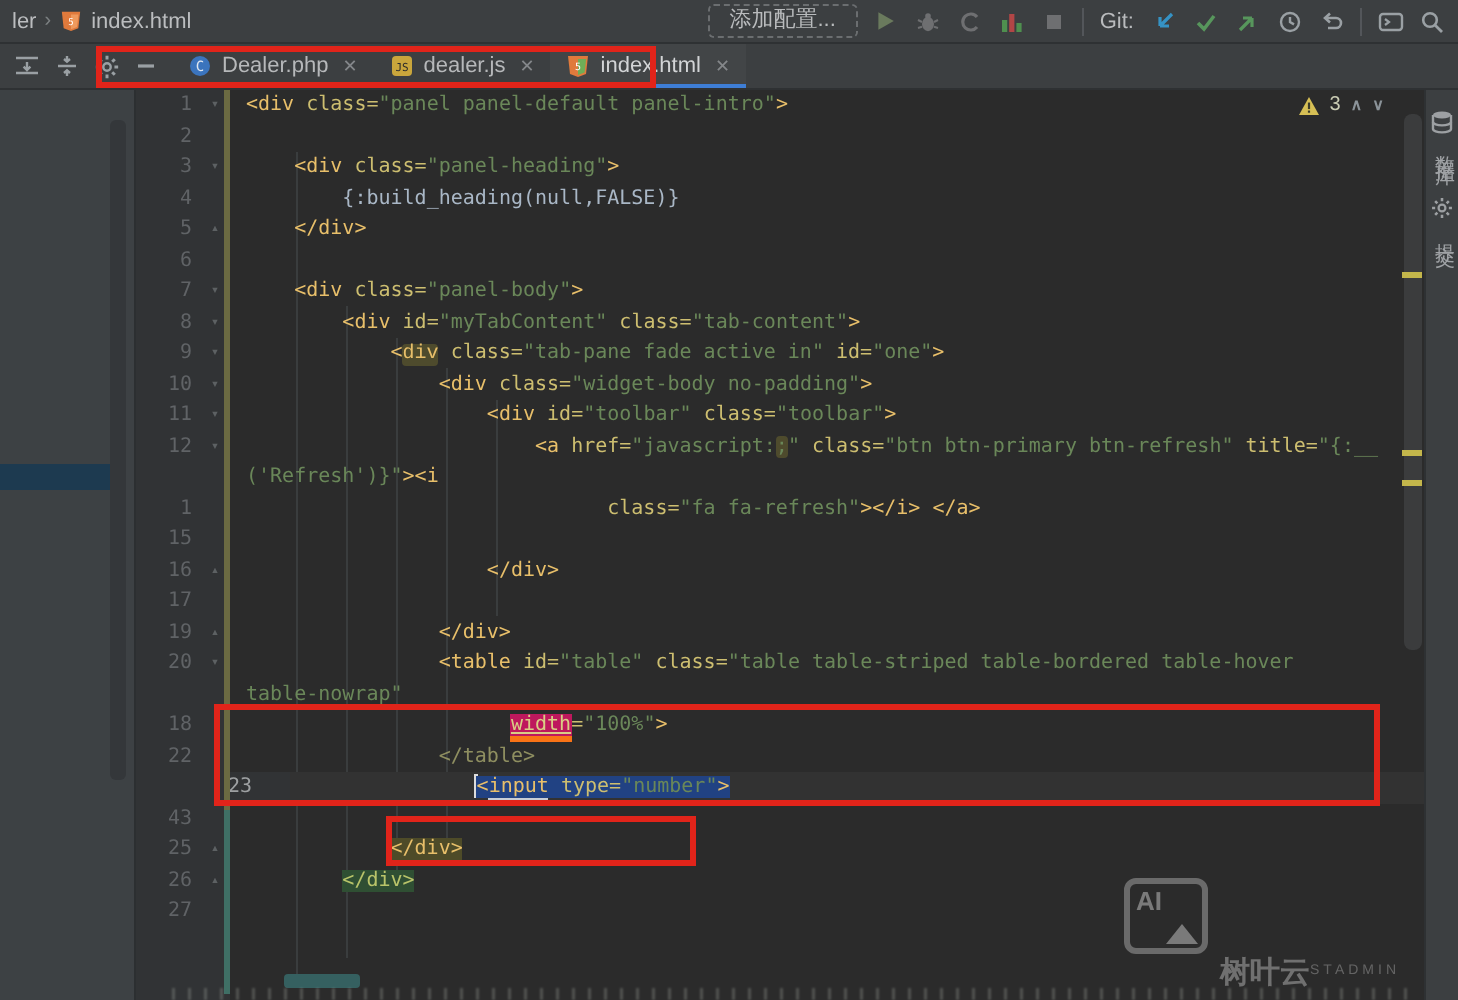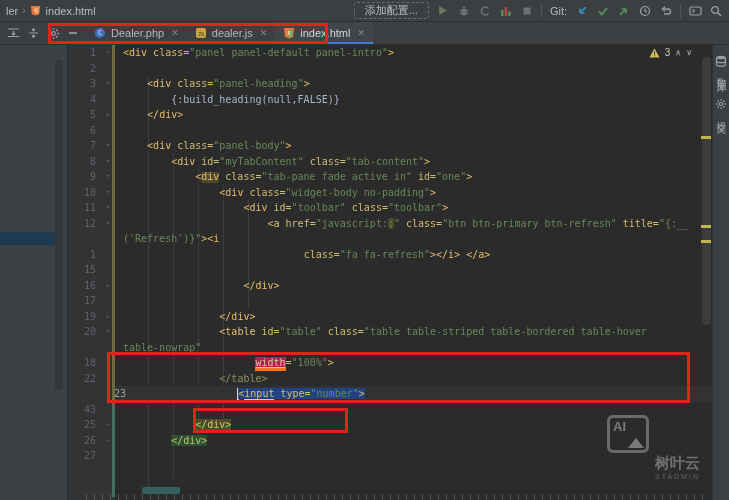--- a/index.html
+++ b/index.html
@@ -69,26 +69,26 @@
   
   .ann{position:absolute;border:3px solid #e1241a;z-index:10;pointer-events:none;box-sizing:border-box;}
   #ann1{left:48px;top:23px;width:280px;height:21px;}
   #ann2{left:107px;top:352px;width:583px;height:51px;}
   #ann3{left:193px;top:408px;width:155px;height:25px;}
   
   .tealpill{position:absolute;left:74px;top:442px;width:38px;height:7px;background:#356060;border-radius:2px;z-index:4;}
   .blurstrip{position:absolute;left:18px;right:4px;bottom:0;height:6px;z-index:5;opacity:.5;filter:blur(.6px);
       background:repeating-linear-gradient(90deg,rgba(195,200,190,.5) 0 1.5px,transparent 1.5px 8px);}
   
-  .wm{position:absolute;right:12px;bottom:20px;display:flex;align-items:flex-start;gap:6px;opacity:.5;z-index:7;}
+  .wm{position:absolute;right:12px;bottom:6px;display:flex;align-items:flex-start;gap:6px;opacity:.5;z-index:7;}
   .wm-logo{width:36px;height:32px;border:3px solid #a9a9a9;border-radius:6px;position:relative;color:#c9c9c9;}
   .wm-ai{position:absolute;left:3px;top:1px;font-size:13px;font-weight:bold;font-family:"Liberation Sans",sans-serif;}
   .wm-mtn{position:absolute;right:2px;bottom:2px;width:0;height:0;border-left:8px solid transparent;
           border-right:8px solid transparent;border-bottom:10px solid #c9c9c9;}
-  .wm-txt{display:flex;flex-direction:column;line-height:1;margin-top:40px;}
+  .wm-txt{display:flex;flex-direction:row;line-height:1;margin-top:40px;}
   .wm-brand{font-size:15px;font-weight:bold;color:#b5b5b5;}
   .wm-sub{font-size:7px;letter-spacing:2px;color:#9d9d9d;margin-top:3px;}
 </style>
 </head>
 <body>
 
 <div id="app">
 
   <div class="topbar">
     <div class="crumb">

